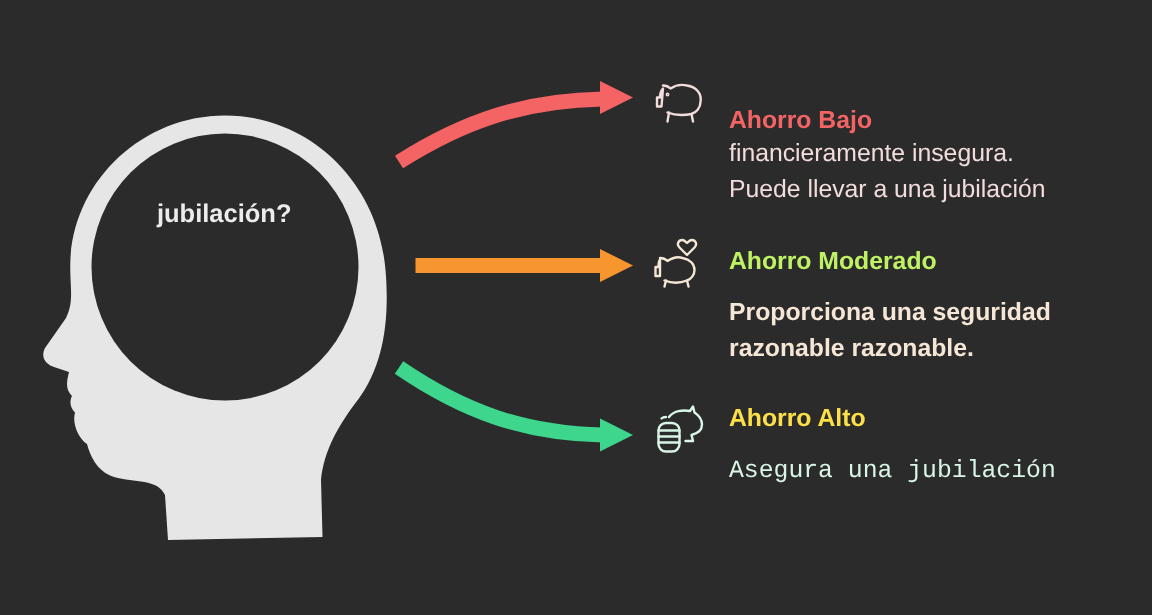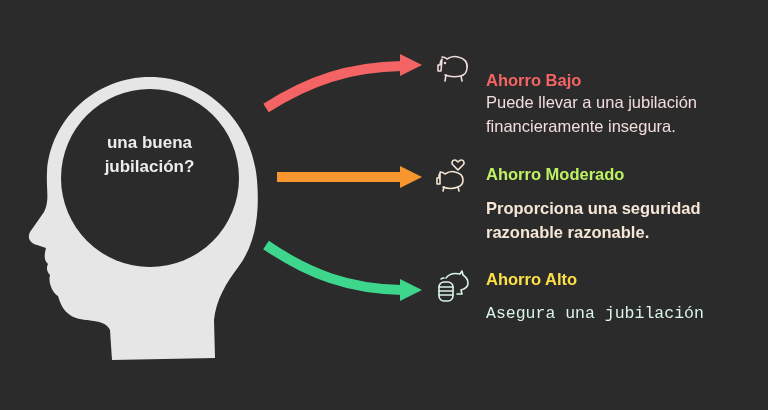--- a/index.html
+++ b/index.html
@@ -32,21 +32,20 @@
        C60,303 64,314 76,318
        C90,322 105,319 110,330
        L112,360 L215,358 L214,320
        C216,300 226,283 239,266
        C255,244 260,215 257,180
        C252,120 205,77 150,77 Z"></path>
   <circle cx="150" cy="178" r="89" fill="#2b2b2b"></circle>
 </svg>
 
 <div class="question">
-  <div>una buena</div>
   <div>jubilación?</div>
 </div>
 
 <svg class="arrows" width="768" height="410" viewBox="0 0 768 410">
   <g>
     <path d="M266,108 C310,80 350,67 402,66" stroke="#f46464" stroke-width="10" fill="none"></path>
     <polygon points="400,54 422,65 400,76" fill="#f46464"></polygon>
   </g>
   <g>
     <path d="M277,177 L402,177" stroke="#f7952f" stroke-width="10" fill="none"></path>
@@ -59,22 +58,22 @@
 </svg>
 
 <div class="item" style="top:48px;">
   <svg class="icon" viewBox="0 0 36 36" fill="none" stroke="#f2dcdc" stroke-width="1.6" stroke-linecap="round" stroke-linejoin="round">
     <path d="M8,9 C10,9 12,10 13,11 C16,9 20,8 24,9 C30,10 34,14 33,20 C33,24 30,27 27,28 L28,33 M12,27 L11,33 M7,23 L4,23 L4,17 L6,17 C6,14 7,12 8,11 Z"></path>
     <path d="M11,27 C16,29 22,29 27,28"></path>
     <circle cx="11" cy="15" r="0.5"></circle>
   </svg>
   <div class="title" style="top:7px; color:#f46464;margin-top:16px;">Ahorro Bajo</div>
   <div class="desc" style="top:42px; color:#f2dcdc;">
+    <div>financieramente insegura.</div>
     <div>Puede llevar a una jubilación</div>
-    <div>financieramente insegura.</div>
   </div>
 </div>
 
 <div class="item" style="top:158px;">
   <svg class="icon" viewBox="0 0 36 36" fill="none" stroke="#f5e6d6" stroke-width="1.6" stroke-linecap="round" stroke-linejoin="round">
     <path d="M24,12 L19,7 C17,5 18,2 21,2 C22,2 23,3 24,4 C25,3 26,2 27,2 C30,2 31,5 29,7 Z"></path>
     <path d="M6,14 C8,14 10,15 11,16 C14,14 18,13 21,14 C26,15 29,18 29,22 C29,25 27,28 24,29 L25,33 M10,29 L9,33 M6,26 L3,26 L3,20 L5,20 C5,17 5,16 6,15 Z"></path>
     <path d="M9,29 C14,31 19,31 24,29"></path>
   </svg>
   <div class="title" style="top:7px; color:#bef264;">Ahorro Moderado</div>

